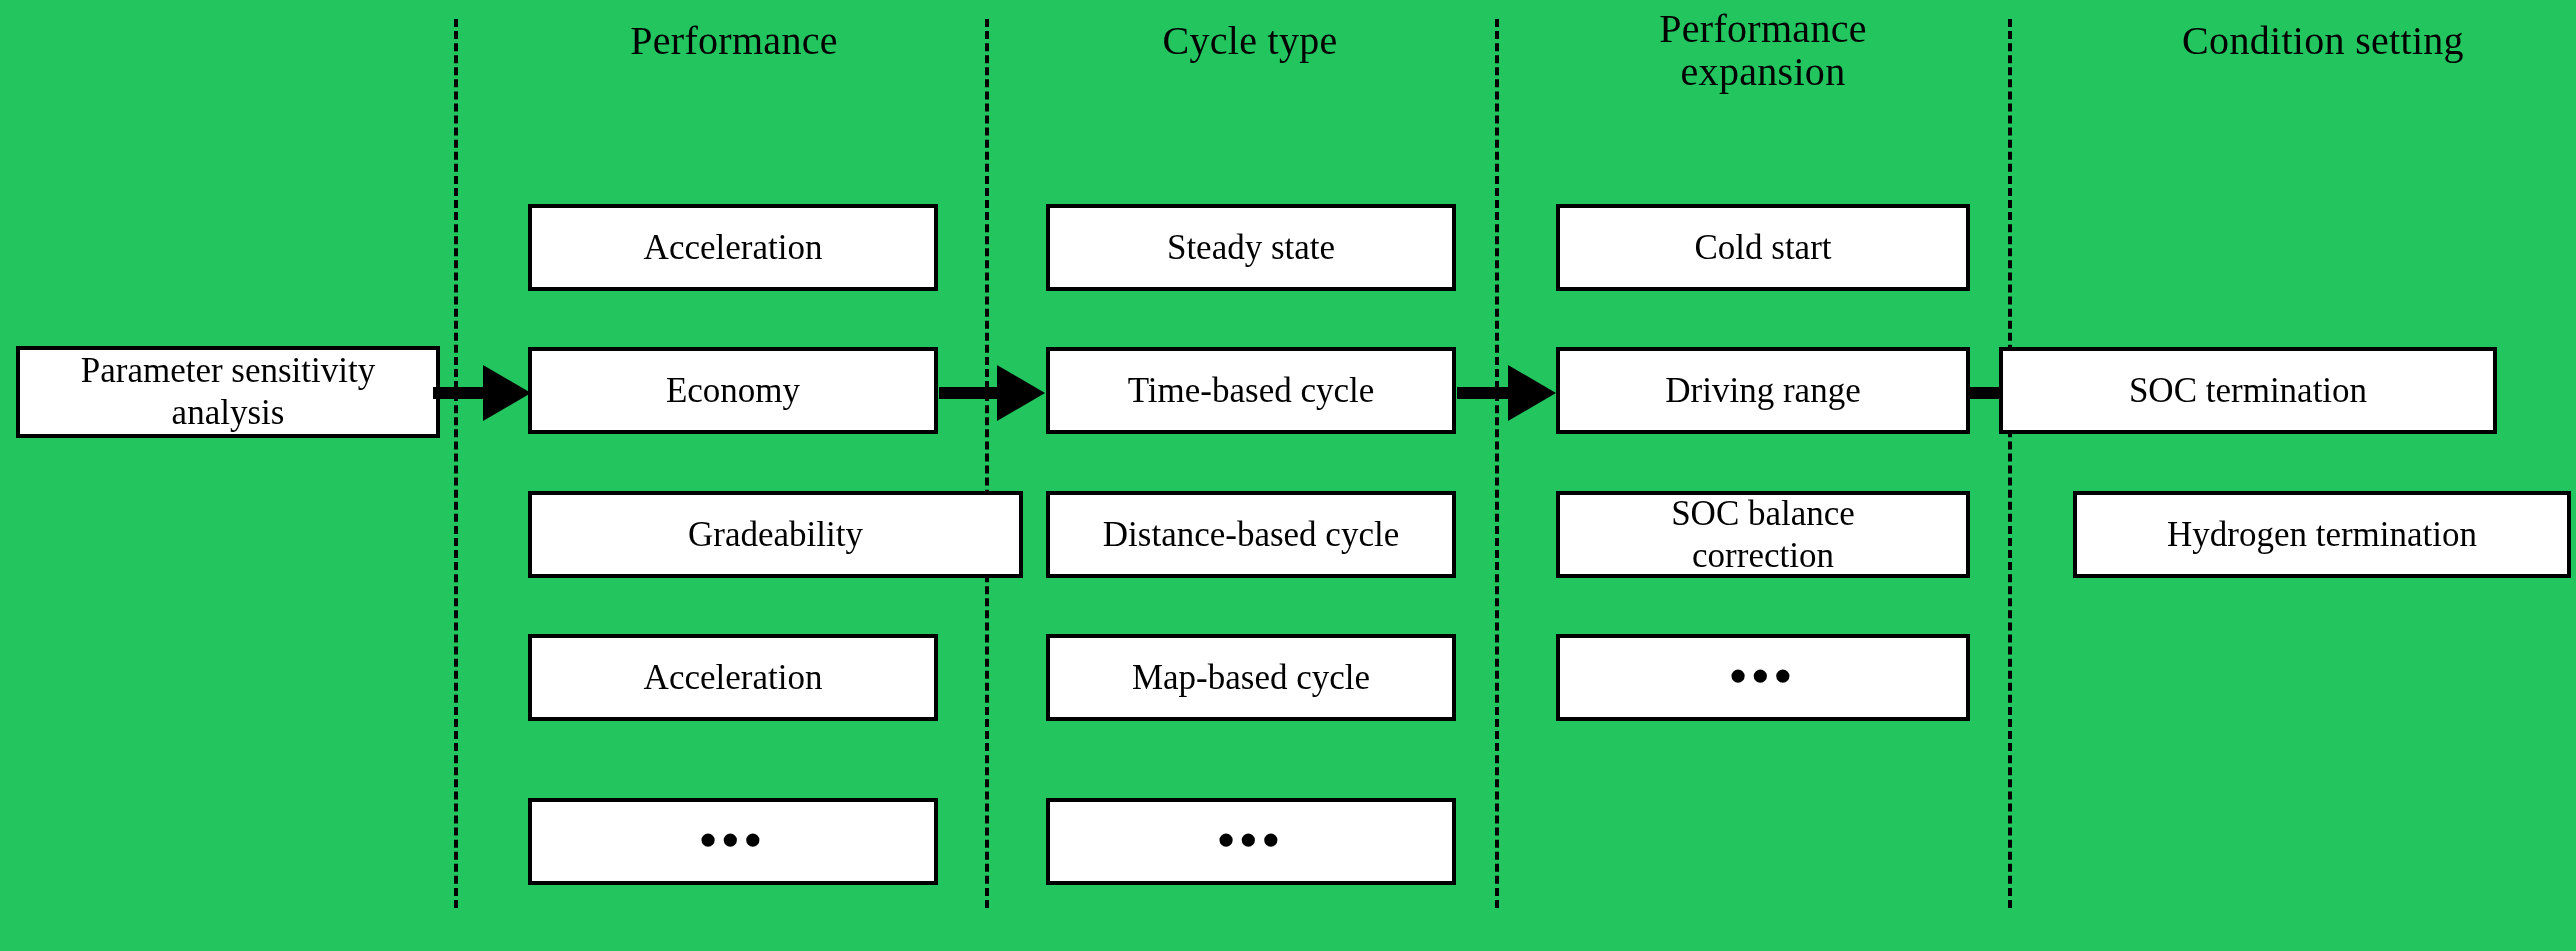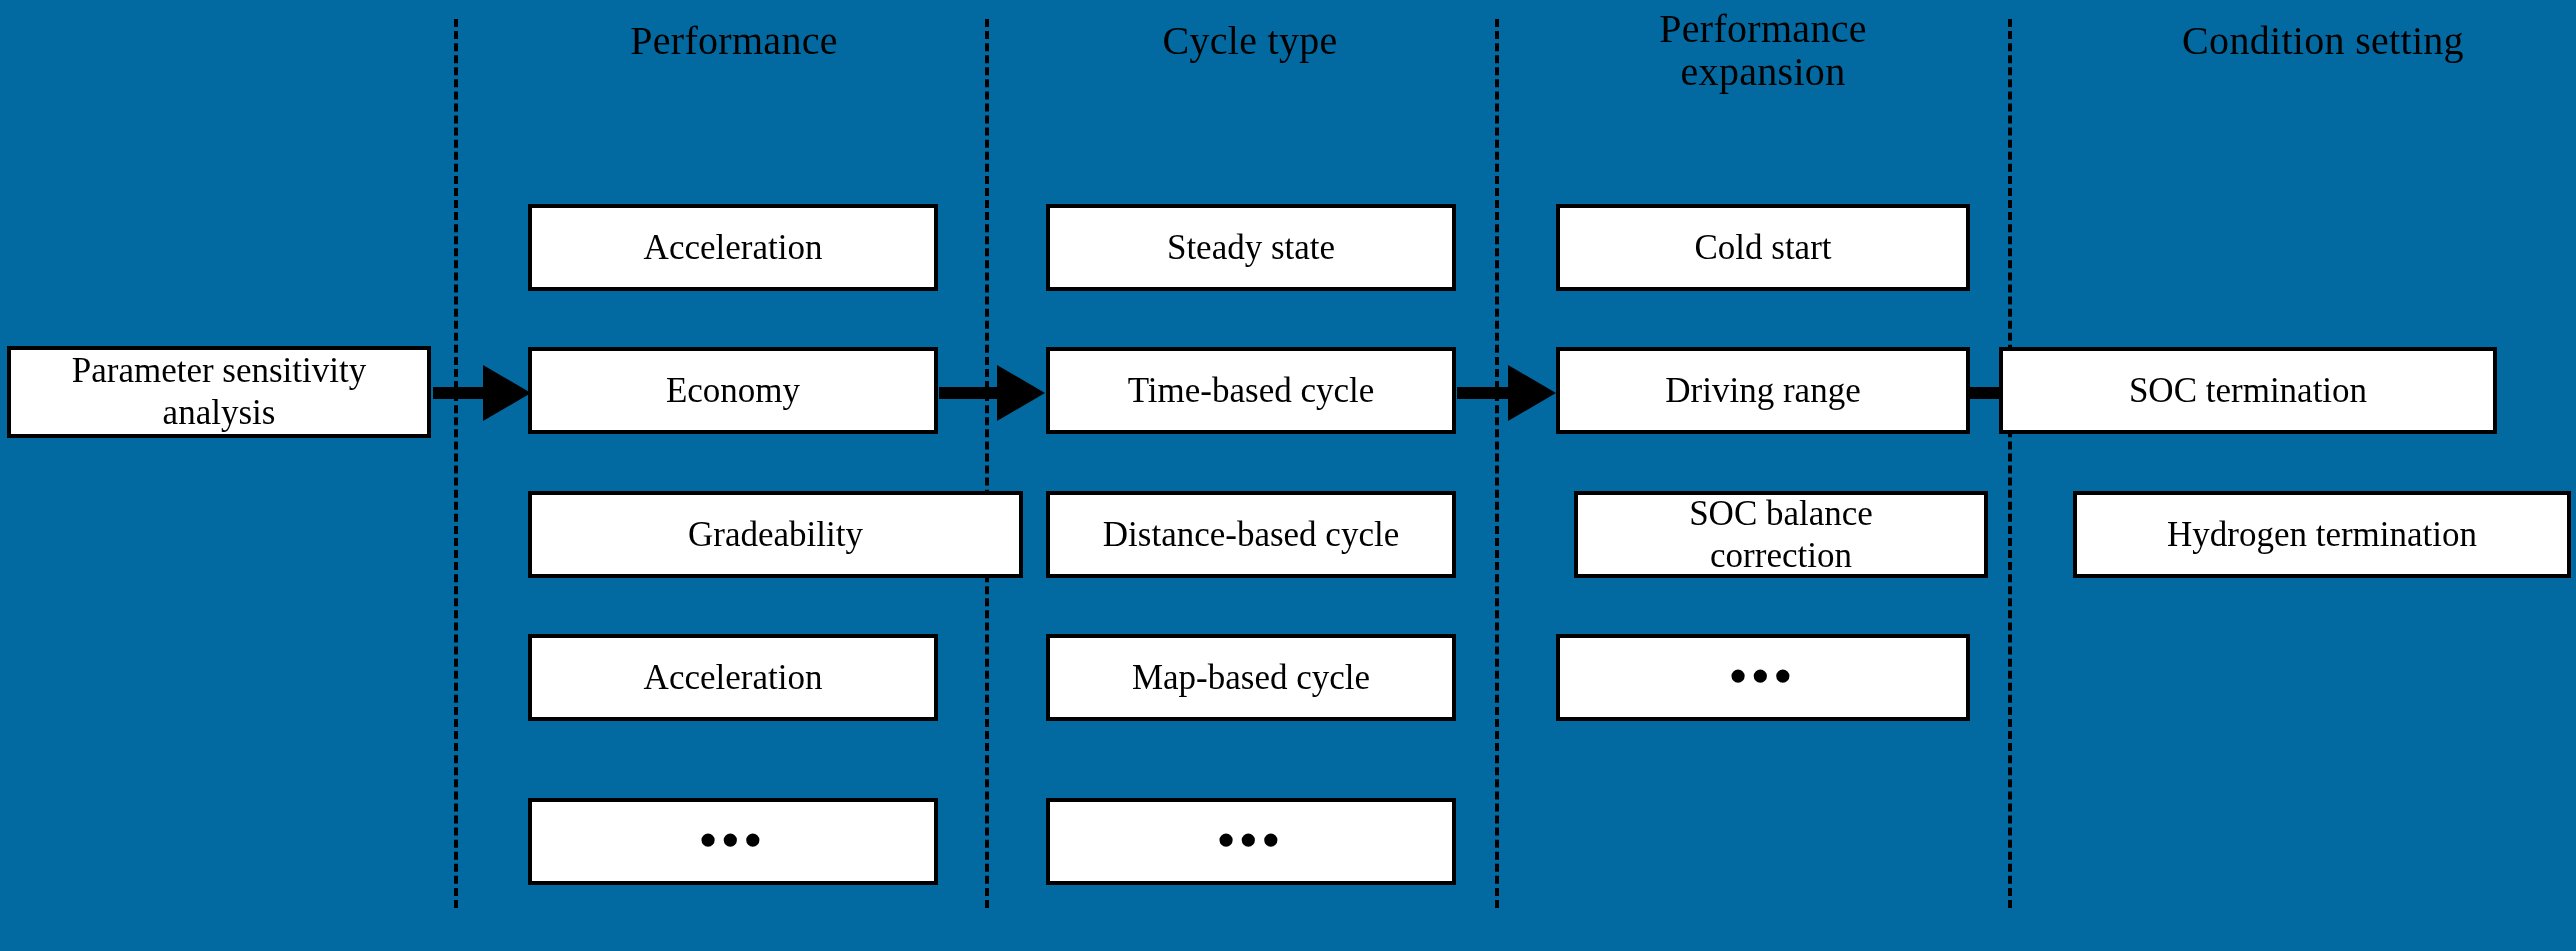--- a/index.html
+++ b/index.html
@@ -4,21 +4,21 @@
 <style>
   html, body {
     margin: 0;
     padding: 0;
     background: #ffffff;
   }
   #canvas {
     position: relative;
     width: 2576px;
     height: 952px;
-    background: #0369a1;
+    background: #22c55e;
     font-family: "Liberation Serif", "DejaVu Serif", serif;
     color: #000000;
     overflow: hidden;
   }
 
   
   .divider {
     position: absolute;
     top: 19px;
     height: 889px;
@@ -45,35 +45,35 @@
     background: #ffffff;
     display: flex;
     align-items: center;
     justify-content: center;
     text-align: center;
     font-size: 35px;
     line-height: 1.18;
     white-space: pre-line;
     padding: 0 23px;
   }
-  .node.two-line { font-size: 35px; margin-left: 18px; }
+  .node.two-line { font-size: 35px; }
 
   
   .node.ellipsis {
     align-items: center;
     font-size: 49px;
     font-weight: 700;
     letter-spacing: 5.2px;
     padding-bottom: 3.5px;
   }
 
   
   #entry-box {
     position: absolute;
-    left: 7px;
+    left: 16px;
     top: 346px;
     width: 424px;
     height: 92px;
     box-sizing: border-box;
     border: 4.3px solid #000000;
     background: #ffffff;
     display: flex;
     align-items: center;
     justify-content: center;
     text-align: center;

